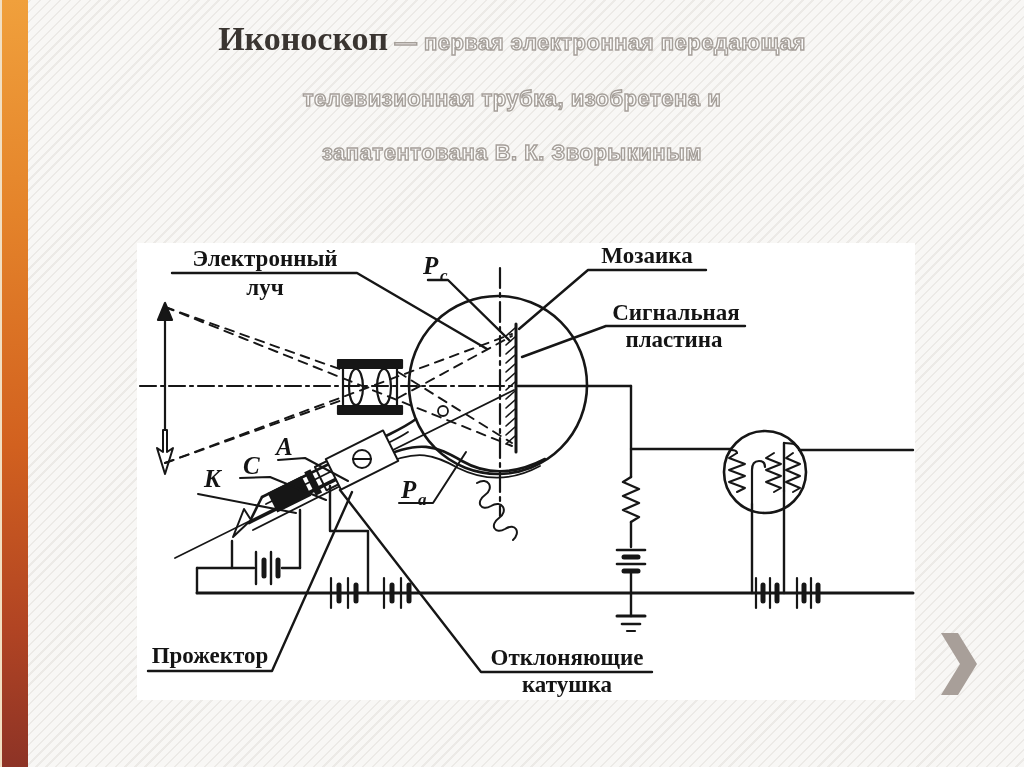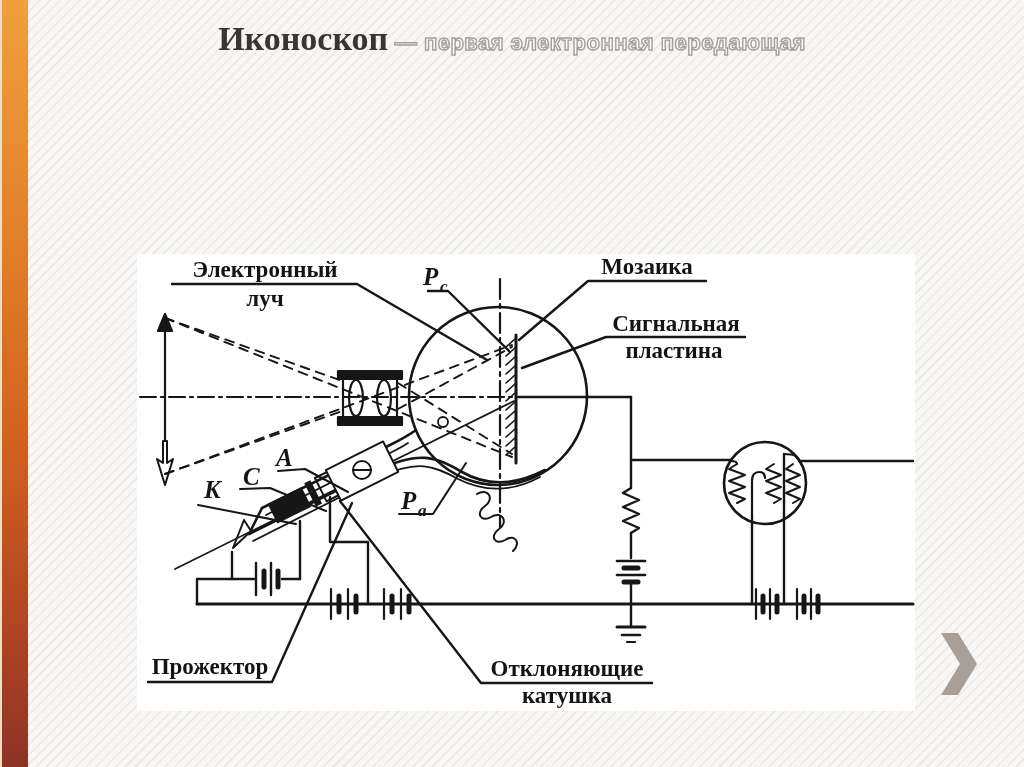--- a/index.html
+++ b/index.html
@@ -19,38 +19,40 @@
     position:absolute;left:30px;right:30px;top:12px;text-align:center;line-height:54px;
   }
   .title-term{
     font-family:"Liberation Serif",serif;font-weight:700;font-size:34px;color:#3a3531;
   }
   .title-outline{
     font-family:"Liberation Sans",sans-serif;font-weight:700;font-size:22px;
     color:#fcfbfa;-webkit-text-stroke:1.4px #a59f99;letter-spacing:.5px;
   }
   .diagram-panel{
-    position:absolute;left:137px;top:243px;width:778px;height:457px;background:#ffffff;margin-top:11px;
+    position:absolute;left:137px;top:243px;width:778px;height:457px;background:#ffffff;
   }
   .diagram-panel svg{display:block;}
   .next-btn{
     position:absolute;left:941px;top:633px;width:40px;height:62px;cursor:pointer;
   }
   text{font-family:"Liberation Serif",serif;}
   .lbl{font-weight:700;font-size:23px;fill:#141414;}
   .lbl-i{font-style:italic;font-weight:700;font-size:25px;fill:#141414;}
   .lbl-sub{font-style:italic;font-weight:700;font-size:17px;fill:#141414;}
 </style>
 </head>
 <body>
 
 <div class="accent-bar"></div>
 
 <div class="title-block">
   <div><span class="title-term">Иконоскоп</span><span class="title-outline"> </span><span class="title-outline">— первая электронная передающая</span></div>
+  <div class="title-outline">телевизионная трубка, изобретена и</div>
+  <div class="title-outline">запатентована В. К. Зворыкиным</div>
 </div>
 
 <div class="diagram-panel">
 <svg width="778" height="457" viewBox="137 243 778 457" xmlns="http://www.w3.org/2000/svg">
 
   <g stroke="#161616" stroke-width="2.2" fill="none" stroke-linecap="round" stroke-linejoin="round">
 
     <g>
       <line x1="140" y1="386" x2="512" y2="386" stroke-dasharray="16 5 3 5"></line>
       <line x1="500" y1="268" x2="500" y2="516" stroke-dasharray="20 5 4 5"></line>

